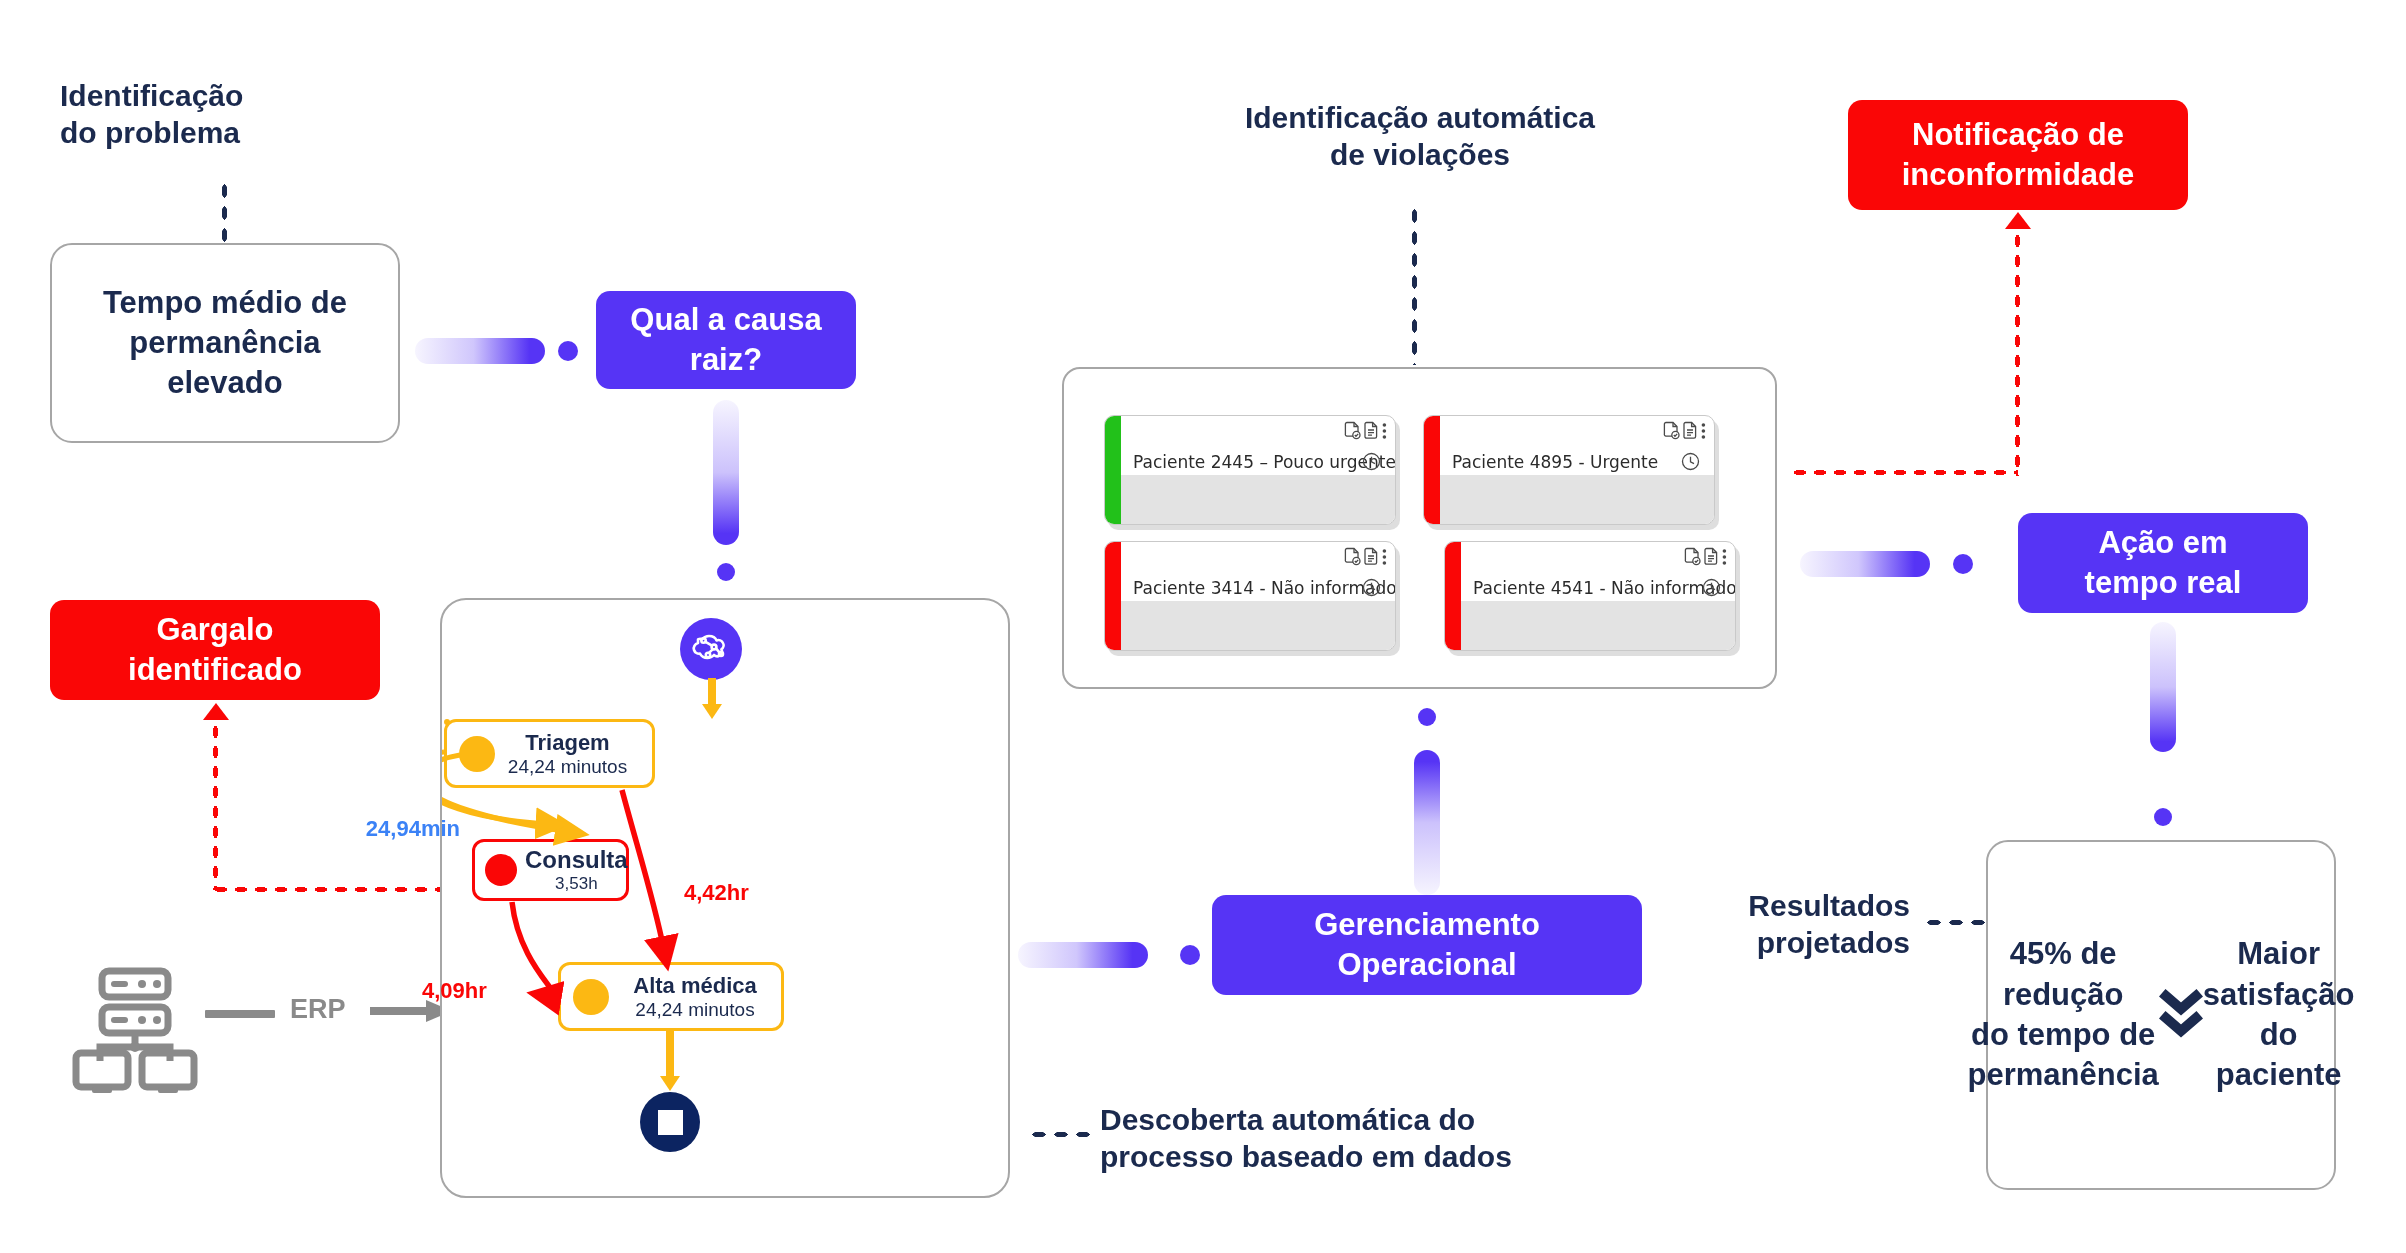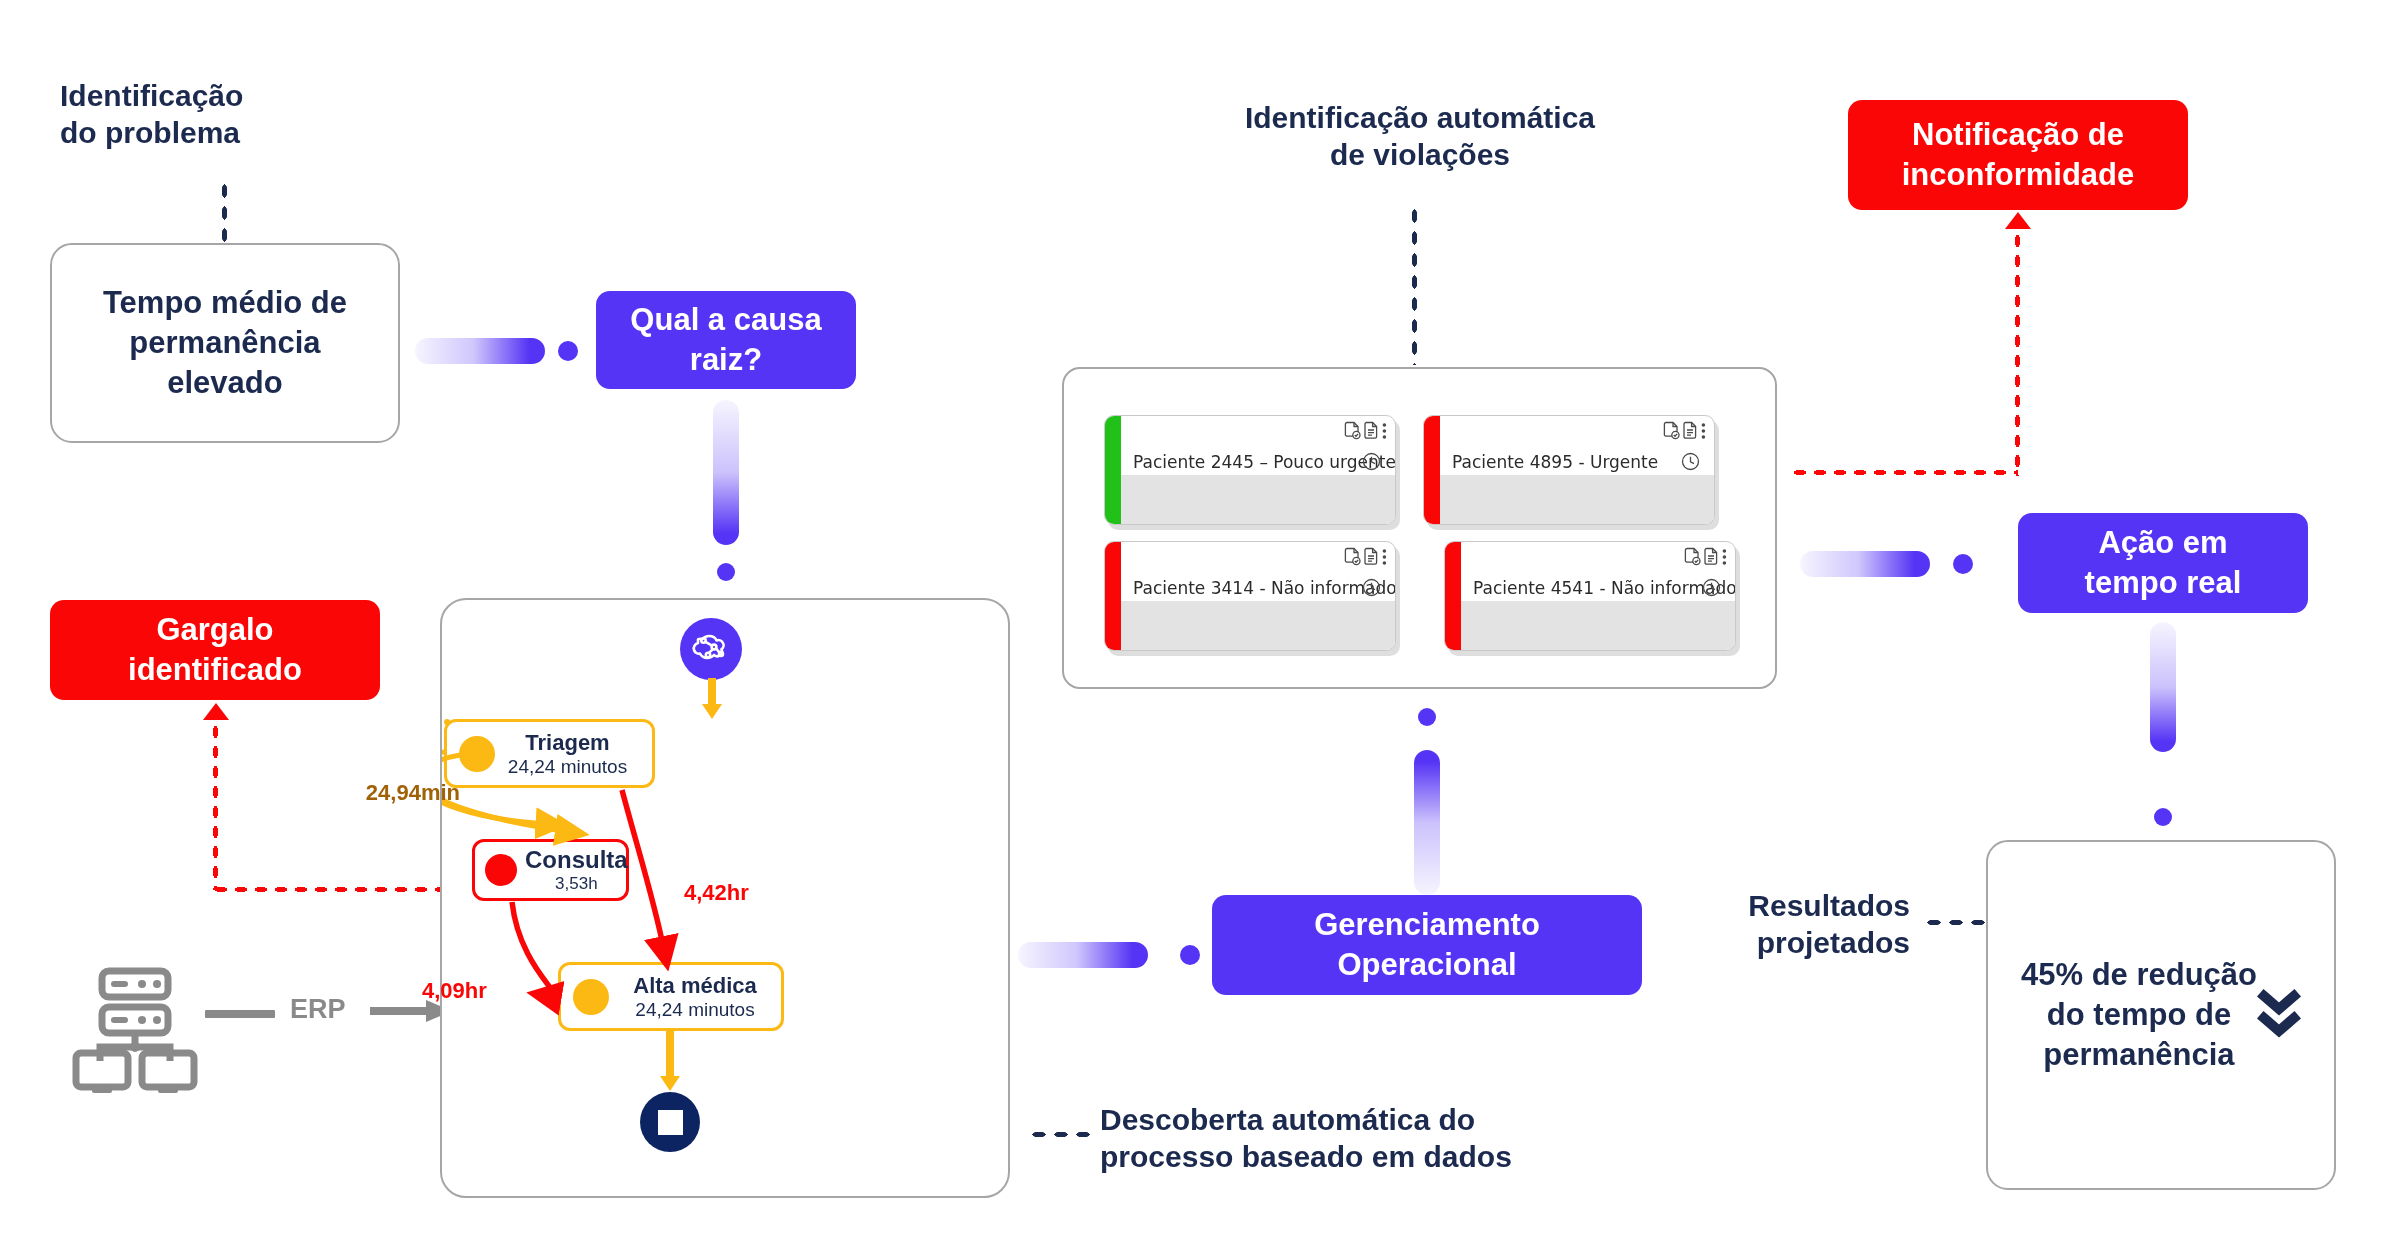--- a/index.html
+++ b/index.html
@@ -112,21 +112,21 @@
     display:flex;align-items:center;
   }
   .node.amber{border:3px solid #fcb813;}
   .node.redb{border:3px solid #fa0606;}
   .node .bullet{border-radius:50%;flex:0 0 auto;}
   .node .txt{display:flex;flex-direction:column;align-items:center;flex:1;}
   .node .nm{font-weight:bold;color:#1b2a4e;}
   .node .du{color:#1b2a4e;}
 
   .edgelab{position:absolute;font-weight:bold;font-size:22px;}
-  .edgelab.amber{color:#a16207;}
+  .edgelab.amber{color:#3b82f6;margin-top:36px;}
   .edgelab.red{color:#fa0606;}
 
   .aicircle{
     position:absolute;border-radius:50%;background:#5634f5;
     display:flex;align-items:center;justify-content:center;
   }
   .endnode{
     position:absolute;border-radius:50%;background:#0c2461;
     display:flex;align-items:center;justify-content:center;
   }
@@ -591,13 +591,15 @@
 do tempo de
 permanência</div>
   <div style="margin:10px 0 8px 0;">
     <svg width="44" height="52" viewBox="0 0 44 52">
       <g fill="none" stroke="#1b2a4e" stroke-width="10" stroke-linecap="square" stroke-linejoin="miter">
         <path d="M7 8 L22 21 L37 8"></path>
         <path d="M7 30 L22 43 L37 30"></path>
       </g>
     </svg>
   </div>
+  <div class="t">Maior satisfação
+do paciente</div>
 </div>
 
 </body></html>

